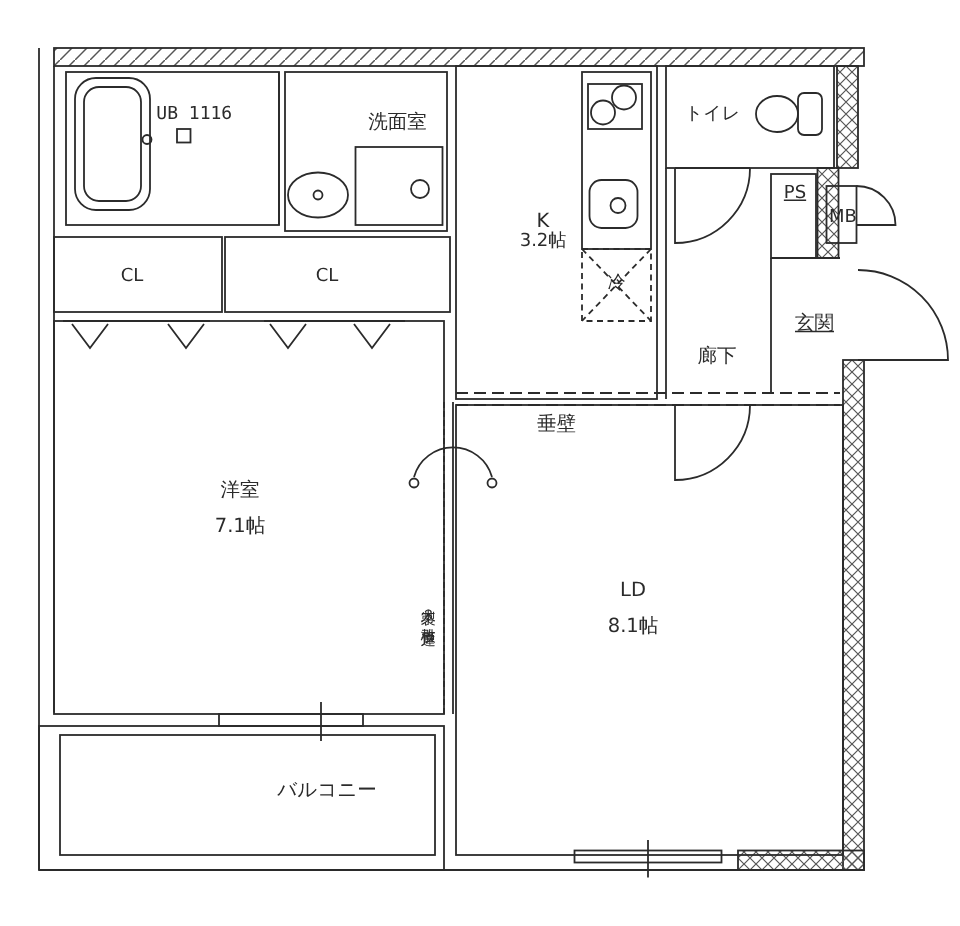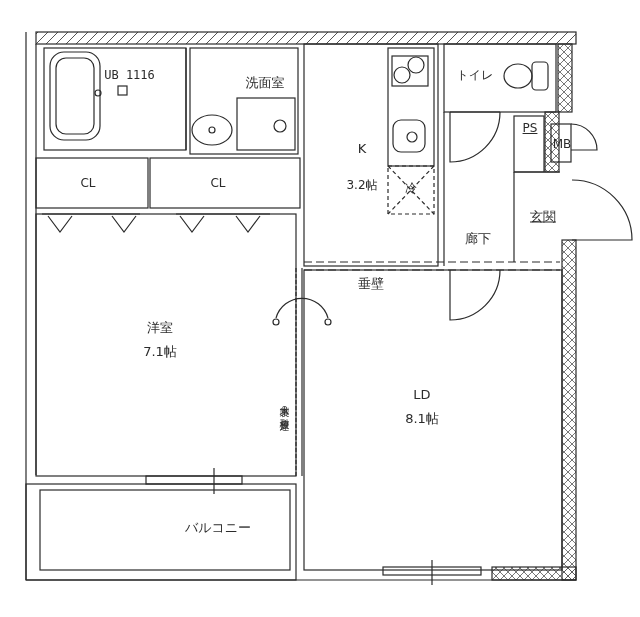--- a/index.html
+++ b/index.html
@@ -103,21 +103,21 @@
     <rect x="304" y="270" width="258" height="300"></rect>
 
     <rect x="383" y="567" width="98" height="8"></rect>
     <line x1="432" y1="560" x2="432" y2="585"></line>
   </g>
 </svg>
 
 <div class="lbl mono" style="left:121px;top:75px;padding-left:17px;">UB 1116</div>
 <div class="lbl" style="left:238px;top:82px;margin-left:27px;">洗面室</div>
 <div class="lbl" style="left:362px;top:148px;">K</div>
-<div class="lbl sm" style="left:362px;top:185px;">3.2帖</div>
+<div class="lbl sm" style="left:362px;top:160px;">3.2帖</div>
 <div class="lbl sm" style="left:411px;top:188px;">冷</div>
 <div class="lbl sm" style="left:475px;top:75px;">トイレ</div>
 <div class="lbl sm" style="left:530px;top:128px;text-decoration:underline;">PS</div>
 <div class="lbl sm" style="left:562px;top:144px;">MB</div>
 <div class="lbl" style="left:478px;top:193px;margin-top:45px;">廊下</div>
 <div class="lbl" style="left:543px;top:216px;text-decoration:underline;">玄関</div>
 <div class="lbl sm" style="left:88px;top:183px;">CL</div>
 <div class="lbl sm" style="left:218px;top:183px;">CL</div>
 <div class="lbl" style="left:160px;top:327px;">洋室</div>
 <div class="lbl" style="left:160px;top:351px;text-align:right;">7.1帖</div>

